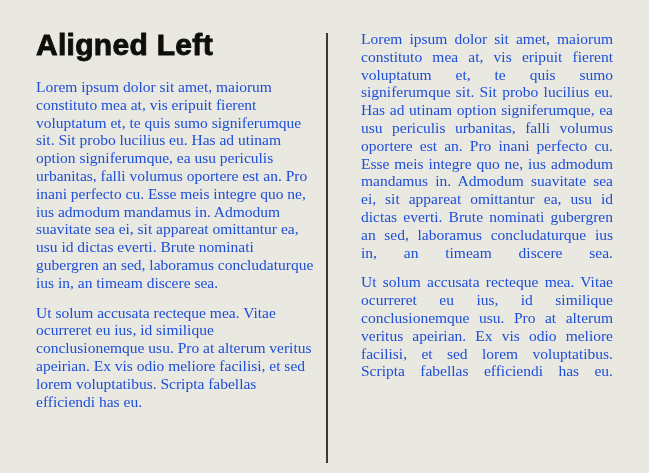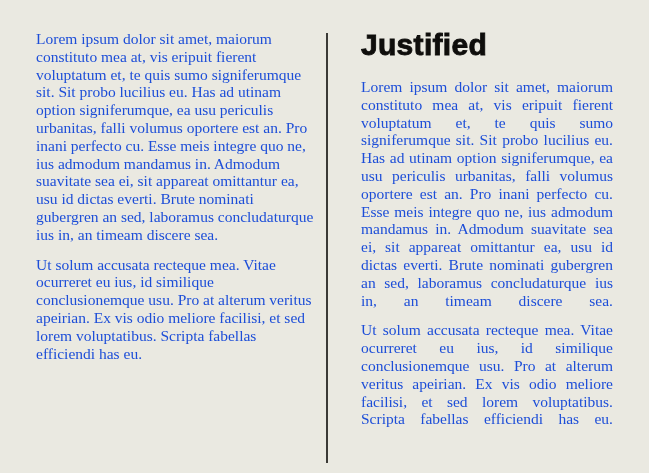--- a/index.html
+++ b/index.html
@@ -57,27 +57,27 @@
     top: 33px;
     width: 2px;
     height: 430px;
     background: #3b3a36;
   }
 </style>
 </head>
 <body>
 
 <div class="column column-left">
+  <h1 class="col-heading">Aligned Left</h1>
   <div class="body-text align-left">
     <p>Lorem ipsum dolor sit amet, maiorum constituto mea at, vis eripuit fierent voluptatum et, te quis sumo signiferumque sit. Sit probo lucilius eu. Has ad utinam option signiferumque, ea usu periculis urbanitas, falli volumus oportere est an. Pro inani perfecto cu. Esse meis integre quo ne, ius admodum mandamus in. Admodum suavitate sea ei, sit appareat omittantur ea, usu id dictas everti. Brute nominati gubergren an sed, laboramus concludaturque ius in, an timeam discere sea.</p>
     <p>Ut solum accusata recteque mea. Vitae ocurreret eu ius, id similique conclusionemque usu. Pro at alterum veritus apeirian. Ex vis odio meliore facilisi, et sed lorem voluptatibus. Scripta fabellas efficiendi has eu.</p>
   </div>
 </div>
 
 <div class="divider"></div>
 
 <div class="column column-right">
-  <h1 class="col-heading">Justified</h1>
   <div class="body-text align-justify">
     <p>Lorem ipsum dolor sit amet, maiorum constituto mea at, vis eripuit fierent voluptatum et, te quis sumo signiferumque sit. Sit probo lucilius eu. Has ad utinam option signiferumque, ea usu periculis urbanitas, falli volumus oportere est an. Pro inani perfecto cu. Esse meis integre quo ne, ius admodum mandamus in. Admodum suavitate sea ei, sit appareat omittantur ea, usu id dictas everti. Brute nominati gubergren an sed, laboramus concludaturque ius in, an timeam discere sea.</p>
     <p>Ut solum accusata recteque mea. Vitae ocurreret eu ius, id similique conclusionemque usu. Pro at alterum veritus apeirian. Ex vis odio meliore facilisi, et sed lorem voluptatibus. Scripta fabellas efficiendi has eu.</p>
   </div>
 </div>
 
 </body></html>

